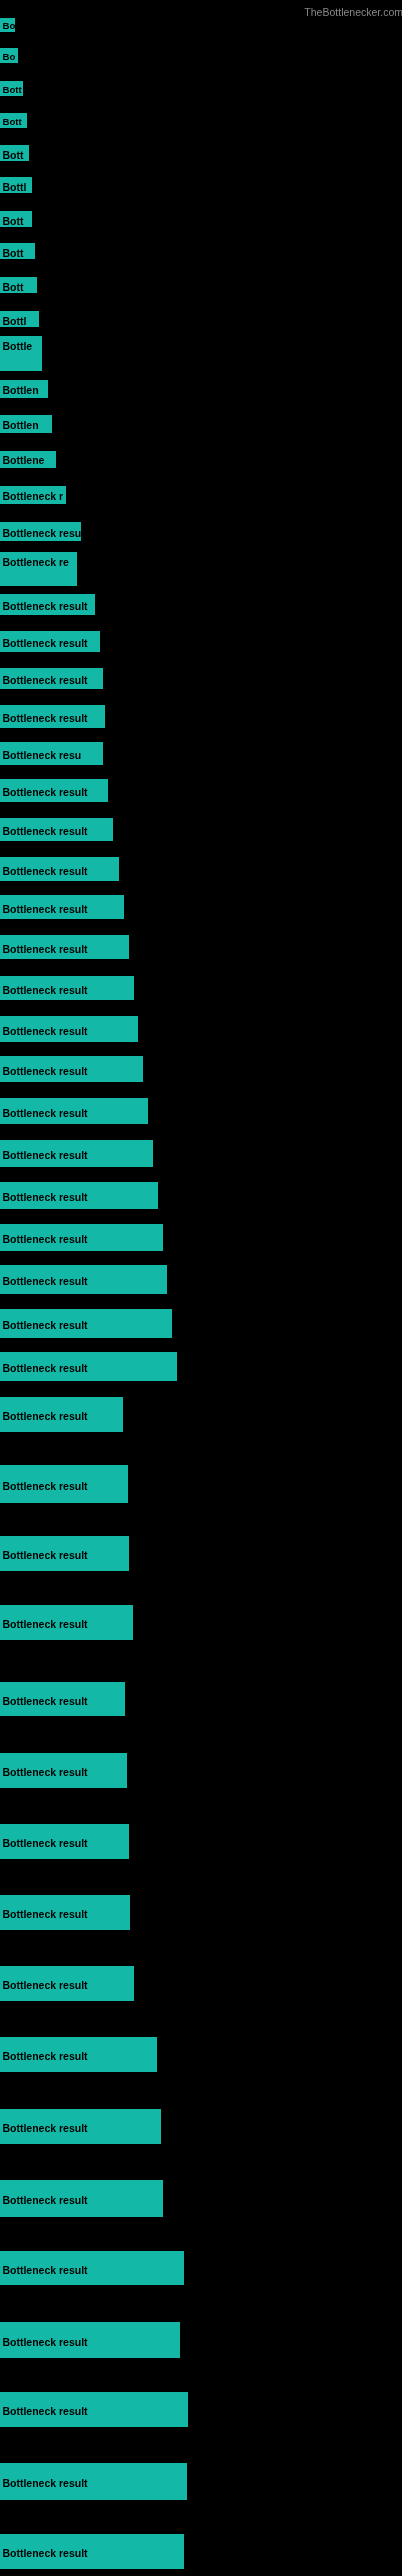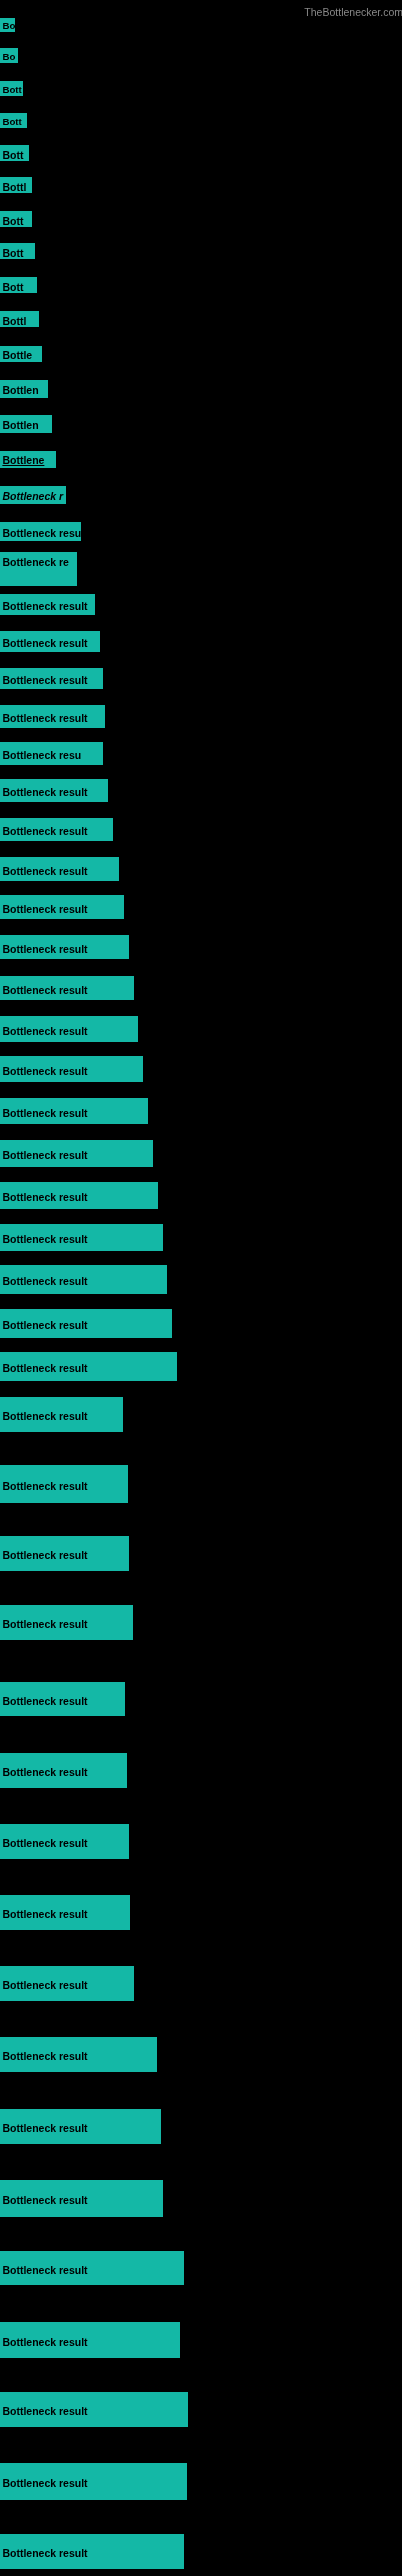--- a/index.html
+++ b/index.html
@@ -69,32 +69,32 @@
     <div class="bottleneck-item" style="top: 243px; height: 16px;">
       <span class="bottleneck-label" style="width: 35px; height: 16px; line-height: 16px; font-size: 10.5px;">Bott</span>
     </div>
     <div class="bottleneck-item" style="top: 277px; height: 16px;">
       <span class="bottleneck-label" style="width: 37px; height: 16px; line-height: 16px; font-size: 10.5px;">Bott</span>
     </div>
     <div class="bottleneck-item" style="top: 311px; height: 16px;">
       <span class="bottleneck-label" style="width: 39px; height: 16px; line-height: 16px; font-size: 10.5px;">Bottl</span>
     </div>
     <div class="bottleneck-item" style="top: 345px; height: 17.7px;">
-      <span class="bottleneck-label" style="width: 42px; height: 16px; line-height: 17.7px; font-size: 10.5px;">Bottle</span>
+      <span class="bottleneck-label" style="width: 42px; height: 35px; line-height: 17.7px; font-size: 10.5px;">Bottle</span>
     </div>
     <div class="bottleneck-item" style="top: 380px; height: 17.7px;">
       <span class="bottleneck-label" style="width: 48px; height: 17.7px; line-height: 17.7px; font-size: 10.5px;">Bottlen</span>
     </div>
     <div class="bottleneck-item" style="top: 415px; height: 17.7px;">
       <span class="bottleneck-label" style="width: 52px; height: 17.7px; line-height: 17.7px; font-size: 10.5px;">Bottlen</span>
     </div>
-    <div class="bottleneck-item" style="top: 451px; height: 17px; text-decoration: underline;">
+    <div class="bottleneck-item" style="top: 451px; height: 17px;">
       <span class="bottleneck-label" style="width: 56px; height: 17.7px; line-height: 17.7px; font-size: 10.5px;">Bottlene</span>
     </div>
-    <div class="bottleneck-item" style="top: 486px; height: 17.7px; font-style: italic;">
+    <div class="bottleneck-item" style="top: 486px; height: 17.7px;">
       <span class="bottleneck-label" style="width: 66px; height: 17.7px; line-height: 17.7px; font-size: 10.5px;">Bottleneck r</span>
     </div>
     <div class="bottleneck-item" style="top: 522px; height: 19.3px;">
       <span class="bottleneck-label" style="width: 81px; height: 19.3px; line-height: 19.3px; font-size: 10.5px;">Bottleneck resu</span>
     </div>
     <div class="bottleneck-item" style="top: 559px; height: 19.3px;">
       <span class="bottleneck-label" style="width: 77px; height: 34px; line-height: 19.3px; font-size: 10.5px;">Bottleneck re</span>
     </div>
     <div class="bottleneck-item" style="top: 594px; height: 21px;">
       <span class="bottleneck-label" style="width: 95px; height: 21px; line-height: 21px; font-size: 10.5px;">Bottleneck result</span>

